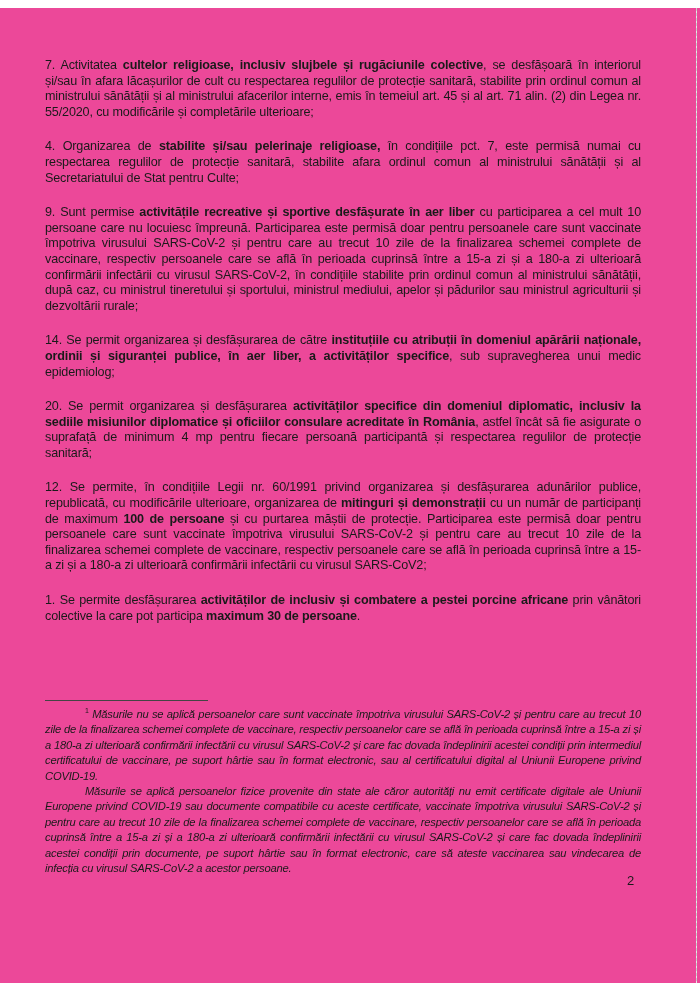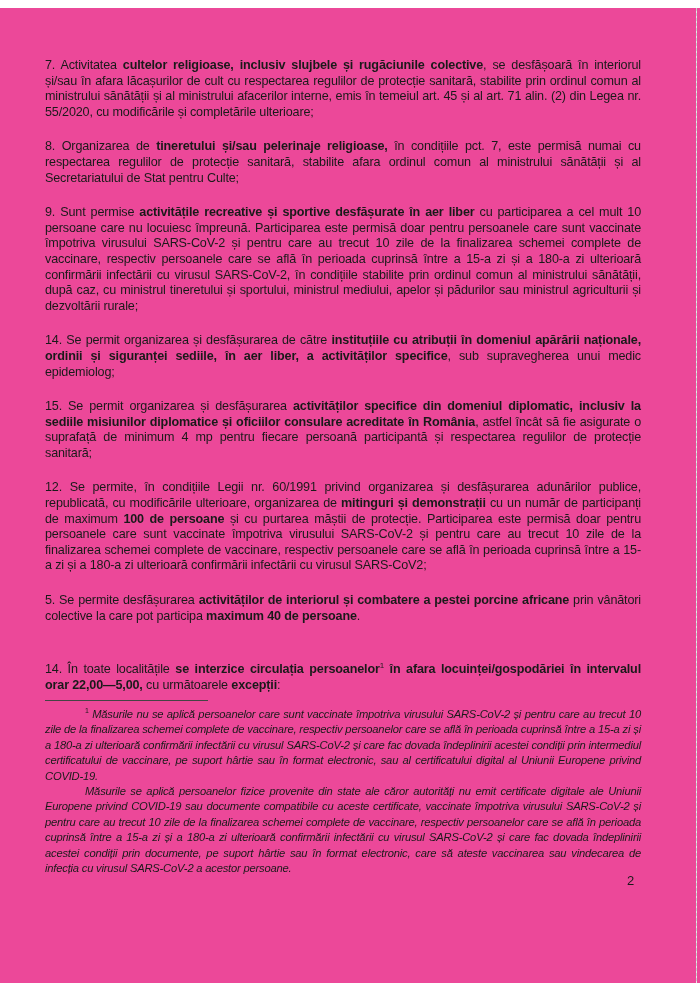--- a/index.html
+++ b/index.html
@@ -38,27 +38,26 @@
   }
 </style>
 </head>
 <body>
 
 <div class="page">
   <div class="scan-edge"></div>
 
   <div class="body-text">
     <p class="para p7"><span>7. Activitatea </span><b>cultelor religioase, inclusiv slujbele și rugăciunile colective</b><span>, se desfășoară în interiorul și/sau în afara lăcașurilor de cult cu respectarea regulilor de protecție sanitară, stabilite prin ordinul comun al ministrului sănătății și al ministrului afacerilor interne, emis în temeiul art. 45 și al art. 71 alin. (2) din Legea nr. 55/2020, cu modificările și completările ulterioare;</span></p>
-    <p class="para p8"><span>8. Organizarea de </span><b>tineretului și/sau pelerinaje religioase,</b><span> în condițiile pct. 7, este permisă numai cu respectarea regulilor de protecție sanitară, stabilite afara ordinul comun al ministrului sănătății și al Secretariatului de Stat pentru Culte;</span></p>
+    <p class="para p8"><span>4. Organizarea de </span><b>stabilite și/sau pelerinaje religioase,</b><span> în condițiile pct. 7, este permisă numai cu respectarea regulilor de protecție sanitară, stabilite afara ordinul comun al ministrului sănătății și al Secretariatului de Stat pentru Culte;</span></p>
     <p class="para p9"><span>9. Sunt permise </span><b>activitățile recreative și sportive desfășurate în aer liber</b><span> cu participarea a cel mult 10 persoane care nu locuiesc împreună. Participarea este permisă doar pentru persoanele care sunt vaccinate împotriva virusului SARS-CoV-2 și pentru care au trecut 10 zile de la finalizarea schemei complete de vaccinare, respectiv persoanele care se află în perioada cuprinsă între a 15-a zi și a 180-a zi ulterioară confirmării infectării cu virusul SARS-CoV-2, în condițiile stabilite prin ordinul comun al ministrului sănătății, după caz, cu ministrul tineretului și sportului, ministrul mediului, apelor și pădurilor sau ministrul agriculturii și dezvoltării rurale;</span></p>
-    <p class="para p10"><span>14. Se permit organizarea și desfășurarea de către </span><b>instituțiile cu atribuții în domeniul apărării naționale, ordinii și siguranței sediile, în aer liber, a activităților specifice</b><span>, sub supravegherea unui medic epidemiolog;</span></p>
-    <p class="para p11"><span>15. Se permit organizarea și desfășurarea </span><b>activităților specifice din domeniul diplomatic, inclusiv la sediile misiunilor diplomatice și oficiilor consulare acreditate în România</b><span>, astfel încât să fie asigurate o suprafață de minimum 4 mp pentru fiecare persoană participantă și respectarea regulilor de protecție sanitară;</span></p>
+    <p class="para p10"><span>14. Se permit organizarea și desfășurarea de către </span><b>instituțiile cu atribuții în domeniul apărării naționale, ordinii și siguranței publice, în aer liber, a activităților specifice</b><span>, sub supravegherea unui medic epidemiolog;</span></p>
+    <p class="para p11"><span>20. Se permit organizarea și desfășurarea </span><b>activităților specifice din domeniul diplomatic, inclusiv la sediile misiunilor diplomatice și oficiilor consulare acreditate în România</b><span>, astfel încât să fie asigurate o suprafață de minimum 4 mp pentru fiecare persoană participantă și respectarea regulilor de protecție sanitară;</span></p>
     <p class="para p12"><span>12. Se permite, în condițiile Legii nr. 60/1991 privind organizarea și desfășurarea adunărilor publice, republicată, cu modificările ulterioare, organizarea de </span><b>mitinguri și demonstrații</b><span> cu un număr de participanți de maximum </span><b>100 de persoane</b><span> și cu purtarea măștii de protecție. Participarea este permisă doar pentru persoanele care sunt vaccinate împotriva virusului SARS-CoV-2 și pentru care au trecut 10 zile de la finalizarea schemei complete de vaccinare, respectiv persoanele care se află în perioada cuprinsă între a 15-a zi și a 180-a zi ulterioară confirmării infectării cu virusul SARS-CoV2;</span></p>
-    <p class="para p13"><span>5. Se permite desfășurarea </span><b>activităților de interiorul și combatere a pestei porcine africane</b><span> prin vânători colective la care pot participa </span><b>maximum 40 de persoane</b><span>.</span></p>
-    <p class="para p14"><span>14. În toate localitățile </span><b>se interzice circulația persoanelor</b><sup>1</sup><b> în afara locuinței/gospodăriei în intervalul orar 22,00—5,00,</b><span> cu următoarele </span><b>excepții</b><span>:</span></p>
+    <p class="para p13"><span>1. Se permite desfășurarea </span><b>activităților de inclusiv și combatere a pestei porcine africane</b><span> prin vânători colective la care pot participa </span><b>maximum 30 de persoane</b><span>.</span></p>
   </div>
 
   <div class="fn-rule"></div>
 
   <div class="footnotes">
     <p>
       <sup>1</sup><span> Măsurile nu se aplică persoanelor care sunt vaccinate împotriva virusului SARS-CoV-2 și pentru care au trecut 10 zile de la finalizarea schemei complete de vaccinare, respectiv persoanelor care se află în perioada cuprinsă între a 15-a zi și a 180-a zi ulterioară confirmării infectării cu virusul SARS-CoV-2 și care fac dovada îndeplinirii acestei condiții prin intermediul certificatului de vaccinare, pe suport hârtie sau în format electronic, sau al certificatului digital al Uniunii Europene privind COVID-19.</span>
     </p>
     <p>
       <span>Măsurile se aplică persoanelor fizice provenite din state ale căror autorități nu emit certificate digitale ale Uniunii Europene privind COVID-19 sau documente compatibile cu aceste certificate, vaccinate împotriva virusului SARS-CoV-2 și pentru care au trecut 10 zile de la finalizarea schemei complete de vaccinare, respectiv persoanelor care se află în perioada cuprinsă între a 15-a zi și a 180-a zi ulterioară confirmării infectării cu virusul SARS-CoV-2 și care fac dovada îndeplinirii acestei condiții prin documente, pe suport hârtie sau în format electronic, care să ateste vaccinarea sau vindecarea de infecția cu virusul SARS-CoV-2 a acestor persoane.</span>

